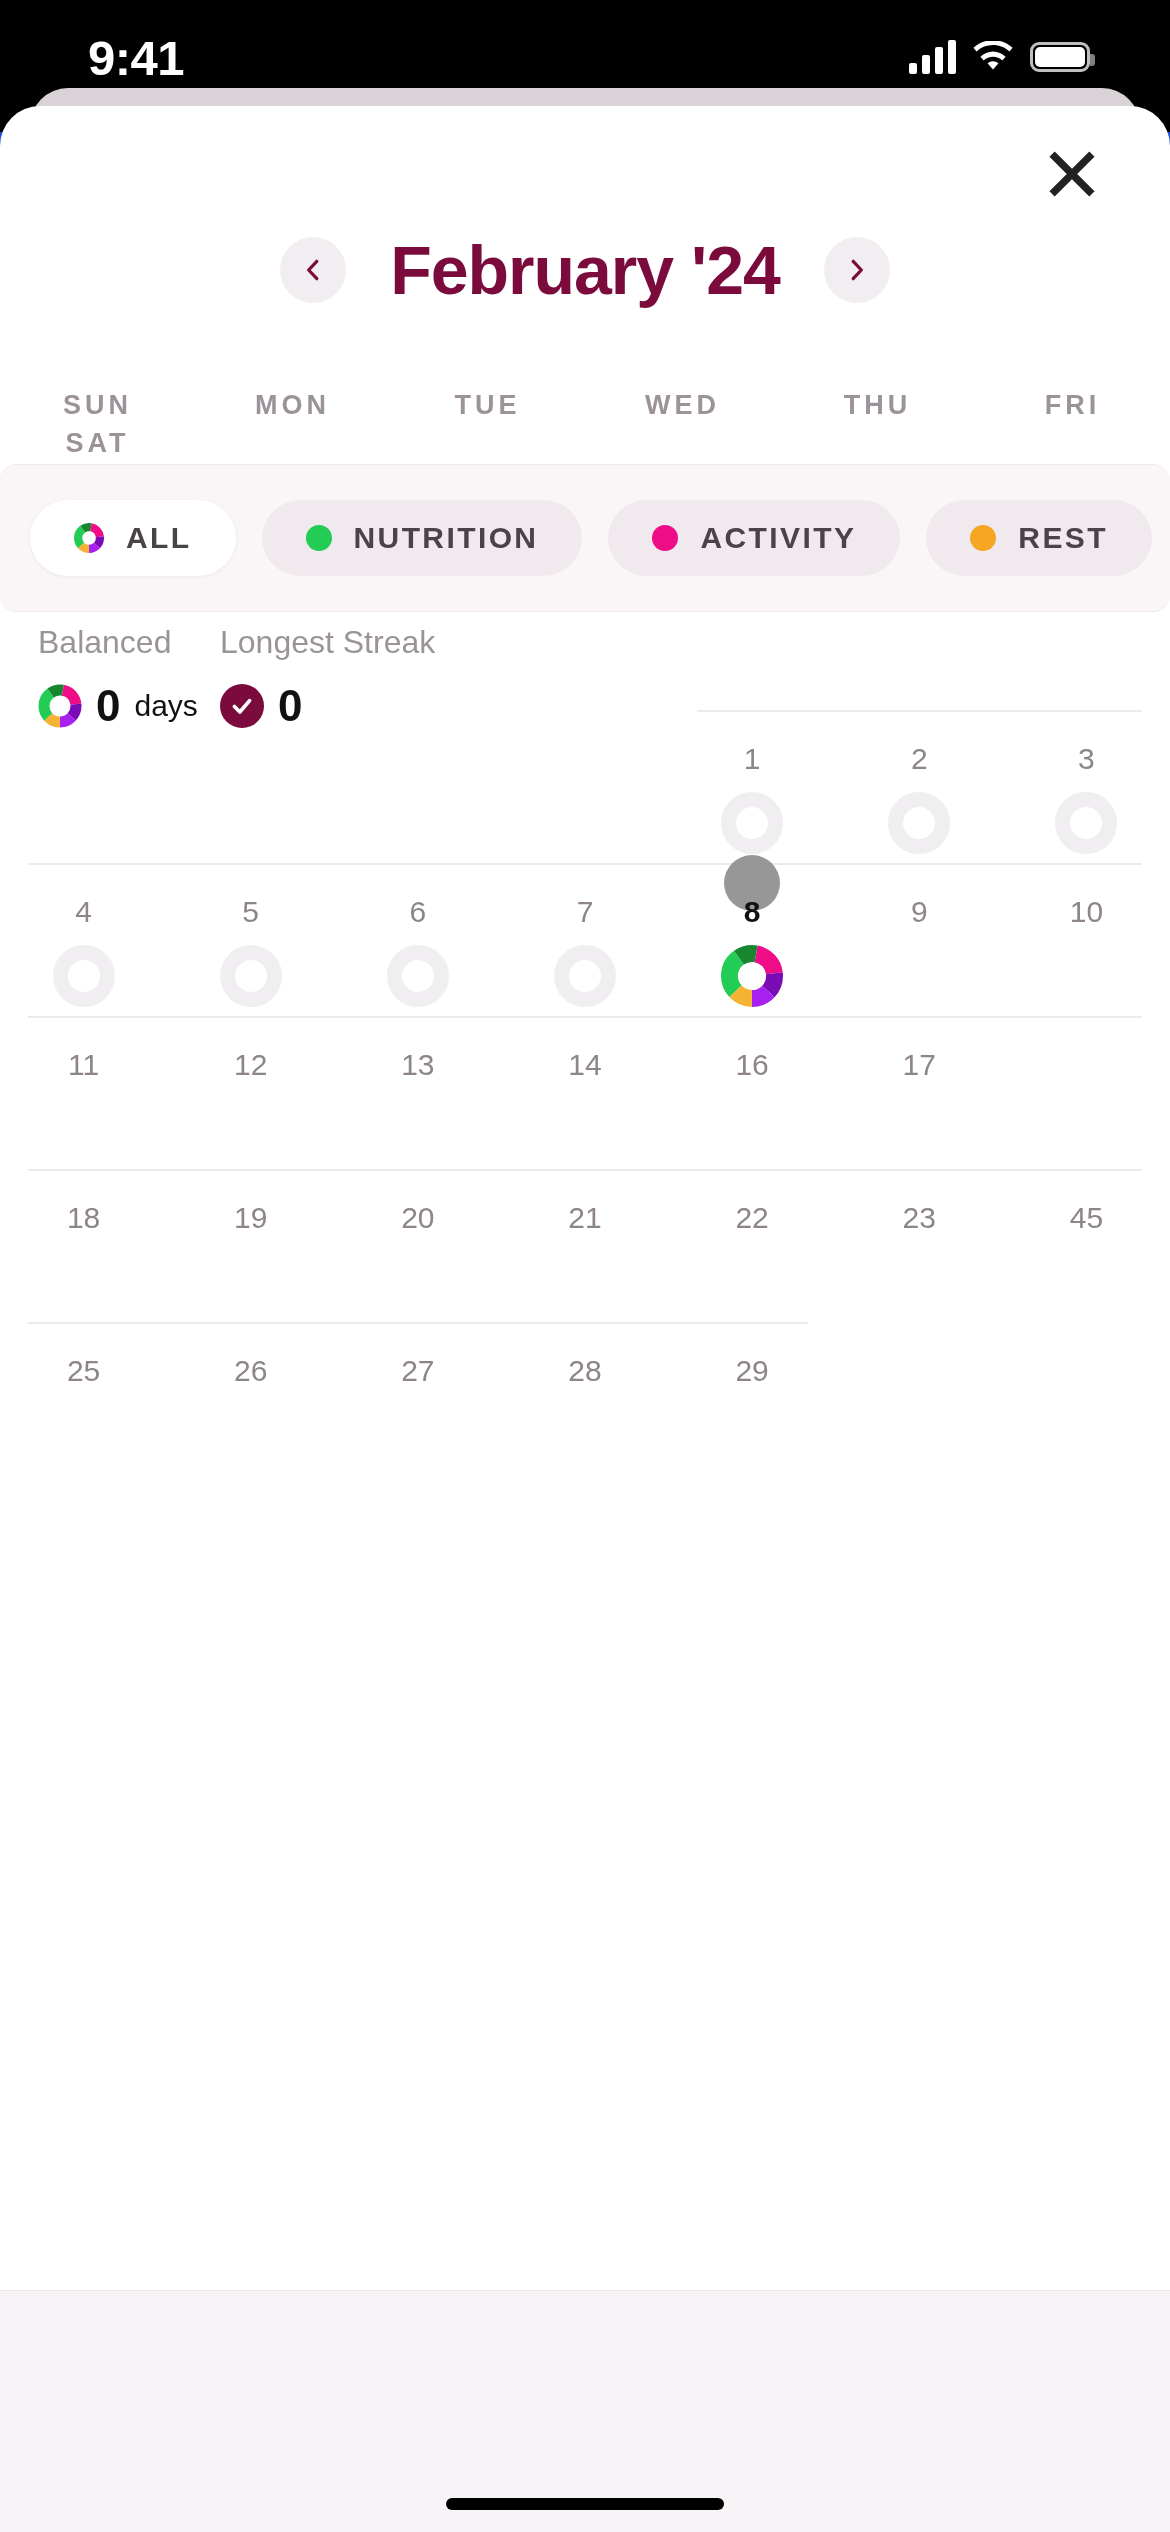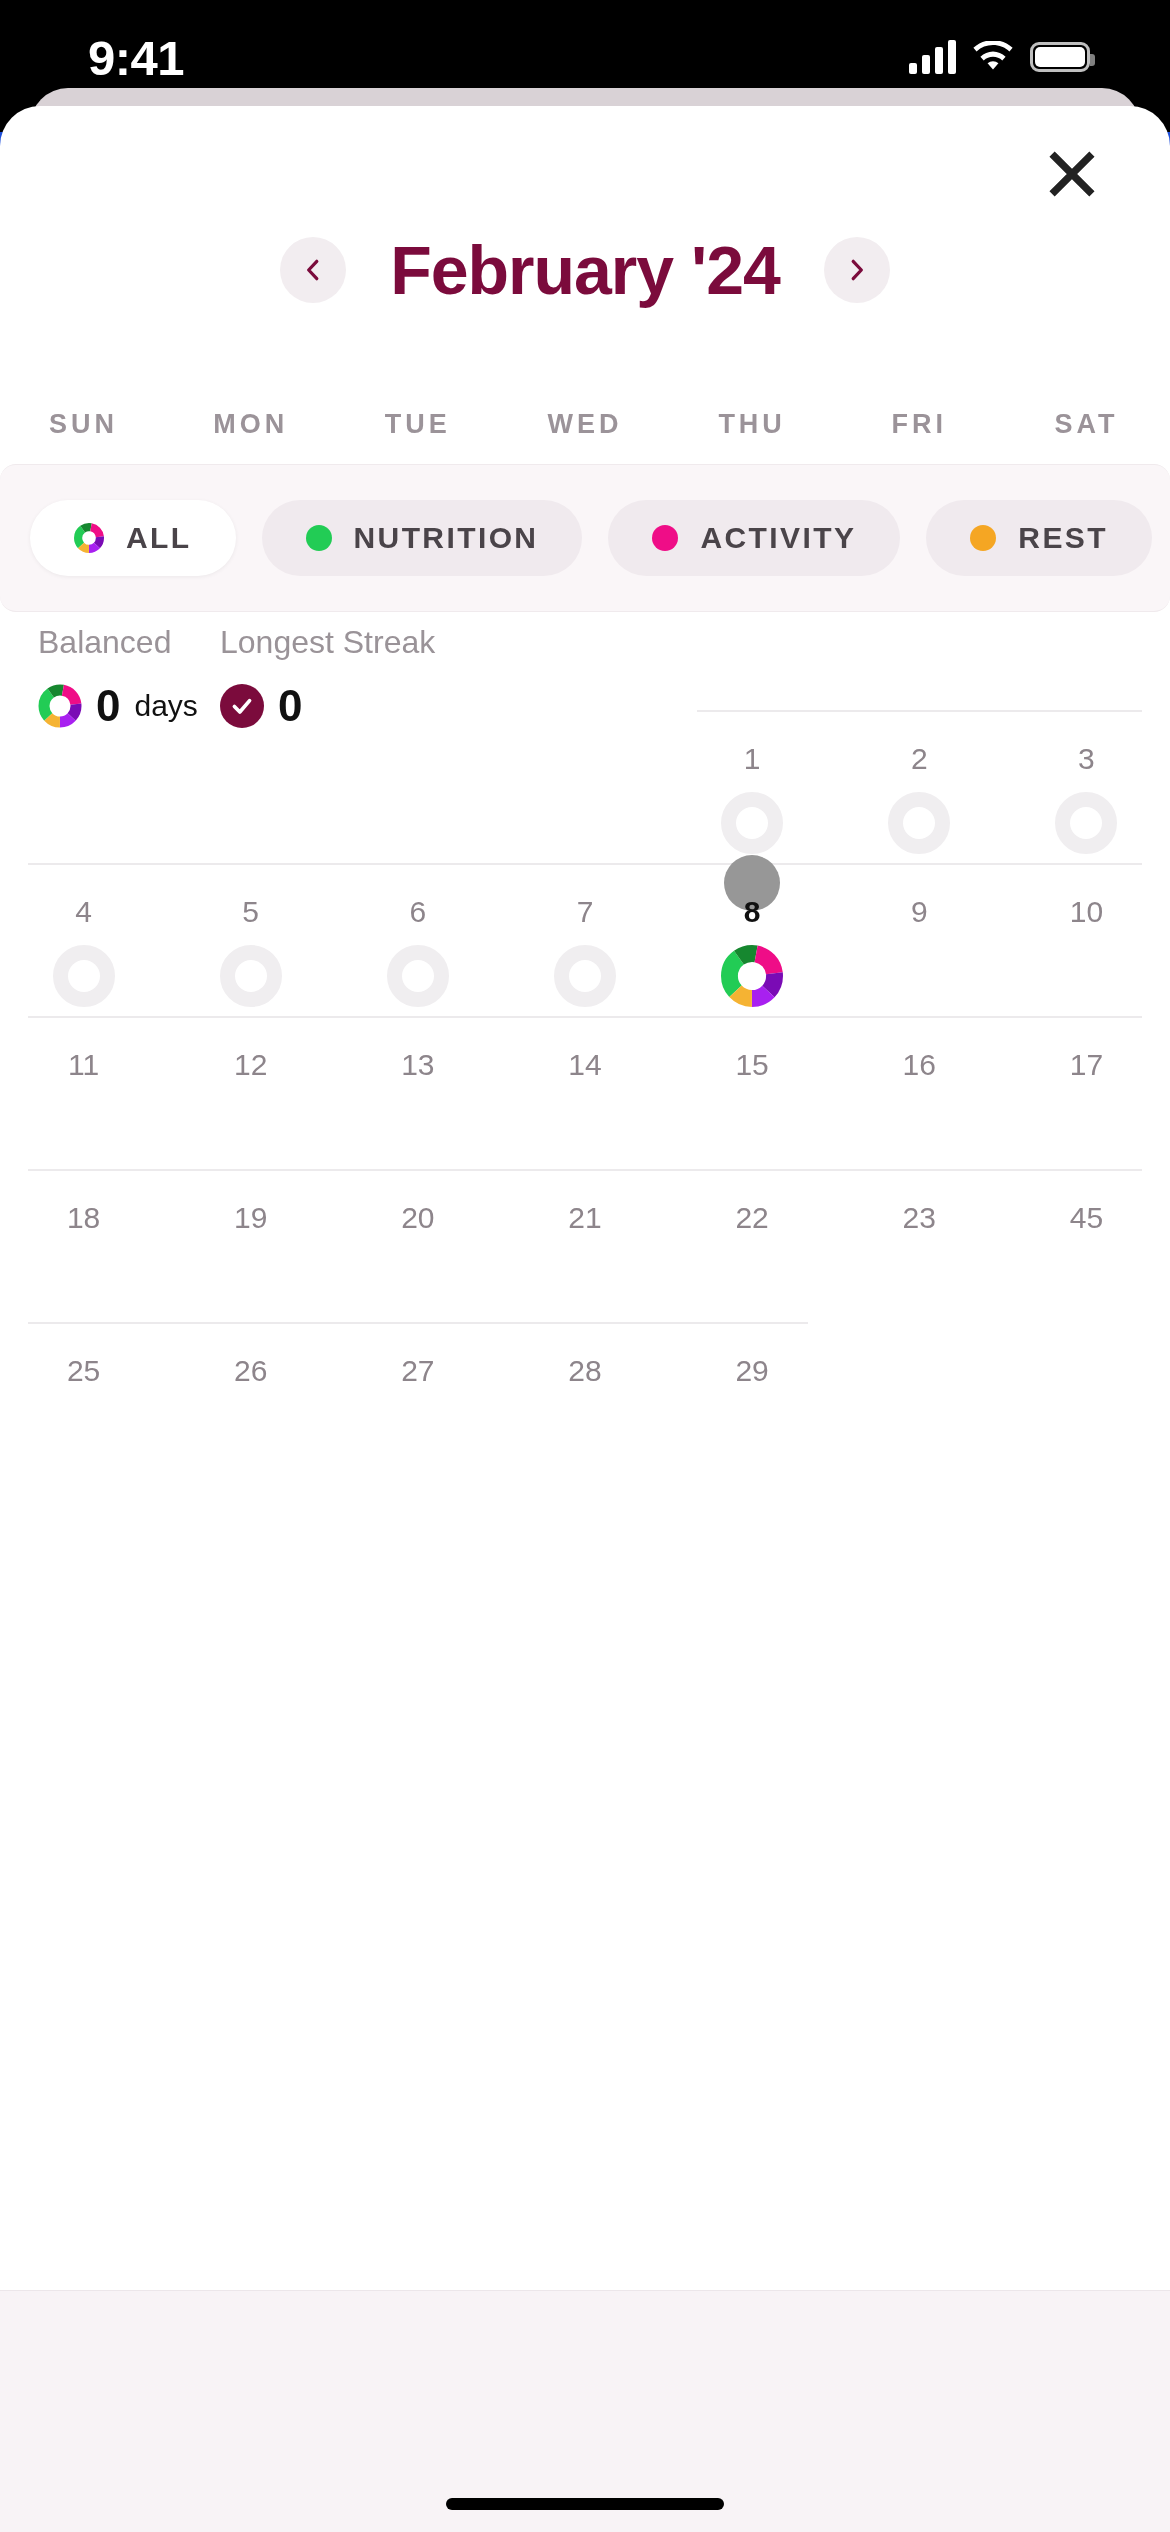--- a/index.html
+++ b/index.html
@@ -67,21 +67,21 @@
   }
   .nav-circle svg { width: 26px; height: 26px; }
   .month-title {
     font-size: 68px; font-weight: 700; color: #7b0b3c;
     letter-spacing: -1px; white-space: nowrap; line-height: 1;
   }
 
   
   .weekdays {
     position: absolute; left: 0; top: 280px; width: 1170px; height: 76px;
-    display: grid; grid-template-columns: repeat(7, 1fr); align-items: center;
+    display: grid; grid-template-columns: repeat(6, 1fr); align-items: center;
   }
   .weekdays span {
     text-align: center; font-size: 27px; font-weight: 700;
     letter-spacing: 4px; color: #9b9399;
   }
 
   
   .filterbar {
     position: absolute; left: 0; top: 358px; width: 1170px; height: 148px;
     background: #faf6f8; border-top: 1px solid #f0eaed; border-bottom: 1px solid #f0eaed;
@@ -339,23 +339,20 @@
             <div class="cell">
               <div class="cell-num">12</div>
             </div>
             <div class="cell">
               <div class="cell-num">13</div>
             </div>
             <div class="cell">
               <div class="cell-num">14</div>
             </div>
             <div class="cell">
-              <div class="cell-num">15</div>
-            </div>
-            <div class="cell">
               <div class="cell-num">16</div>
             </div>
             <div class="cell">
               <div class="cell-num">17</div>
             </div>
           </div>
         </div>
         <div class="cal-row">
           <div class="cal-rule" style="left: 28px; width: 1114px;"></div>
           <div class="cal-cells">

